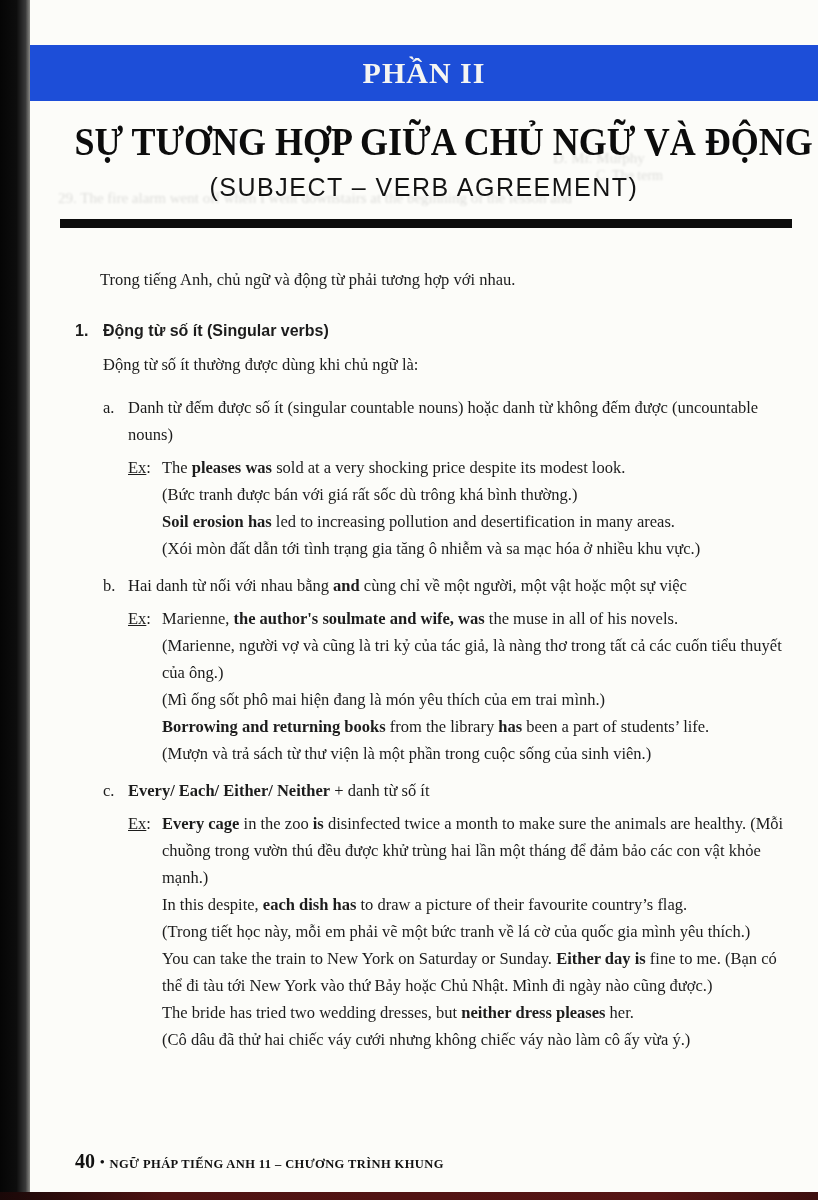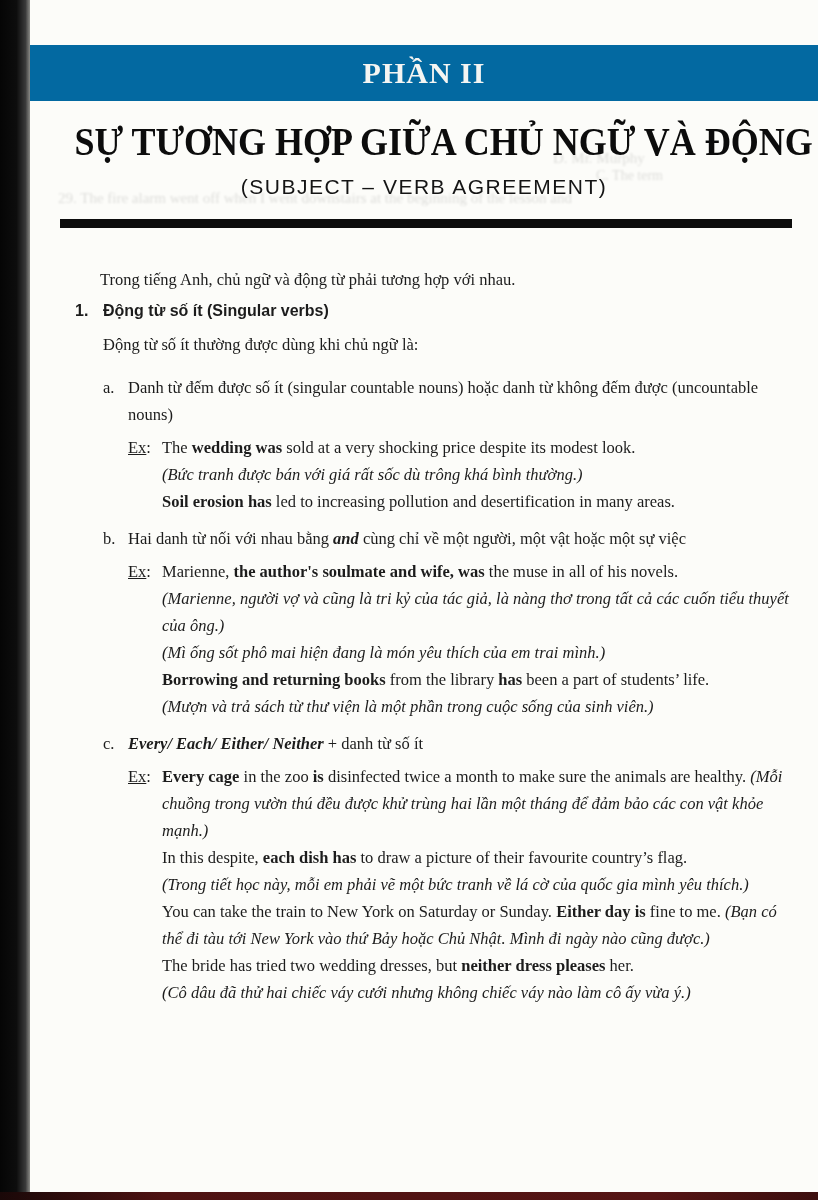--- a/index.html
+++ b/index.html
@@ -18,68 +18,68 @@
     background:linear-gradient(90deg,#050505 0%,#0d0d0d 55%,#3a3a3a 85%,#8a8a86 100%);
   }
   
   .bottom-edge{
     position:absolute;left:0;right:0;bottom:0;height:8px;
     background:linear-gradient(90deg,#1a0808,#4e1212 20%,#551414 80%,#3c0e0e);
   }
   
   .part-band{
     margin:45px 0 0 30px;height:56px;
-    background:#0369a1;
+    background:#1d4ed8;
     display:flex;align-items:center;justify-content:center;
   }
   .part-band .part-label{
     color:#f5f5f2;font-size:30px;font-weight:bold;letter-spacing:1px;
     font-family:"Liberation Serif",serif;
   }
   .head{margin-left:30px;text-align:center;position:relative;}
   .title{
     margin:16px 0 0 0;padding:0;
     font-size:40px;line-height:50px;font-weight:900;color:#0c0c0c;
     font-family:"Liberation Serif",serif;
   }
   .title .title-text{display:inline-block;transform:scaleX(.9);transform-origin:50% 50%;white-space:nowrap;}
   .subtitle{
     font-family:"Liberation Sans",sans-serif;
-    font-size:21px;line-height:36px;font-weight:400;letter-spacing:1.5px;color:#141414;
+    font-size:25px;line-height:36px;font-weight:400;letter-spacing:1.5px;color:#141414;
     margin-top:2px;
   }
   .title-rule{
     margin:14px 26px 0 30px;height:9px;background:#0d0d0d;
   }
   
   .ghost-layer{position:absolute;left:0;top:0;right:0;height:260px;pointer-events:none;}
   .ghost-line{
     position:absolute;color:#000;opacity:.13;filter:blur(1.2px);
     font-family:"Liberation Serif",serif;white-space:nowrap;
   }
   
   .body{
     margin:38px 22px 0 75px;
     font-size:16.5px;line-height:27px;
   }
   .para{position:relative;margin:0;}
   .lbl{position:absolute;top:0;}
-  .intro{padding-left:25px;margin-bottom:4px;}
+  .intro{padding-left:25px;margin-bottom:24px;}
   .h1{padding-left:28px;margin-bottom:7px;
       font-family:"Liberation Sans",sans-serif;font-size:16px;font-weight:700;}
   .h1 .lbl{left:0;}
   .sub{padding-left:28px;margin-bottom:16px;}
   .item{padding-left:53px;margin-bottom:6px;}
   .item .lbl{left:28px;}
   .gap{margin-top:10px;}
   .ex{padding-left:87px;}
   .ex .lbl{left:53px;}
   .excont{padding-left:87px;}
   .b{font-weight:700;}
-  .i{font-style:italic;text-align:right;}
+  .i{text-align:right;}
   .u{text-decoration:underline;}
   
   .footer{
     position:absolute;left:75px;top:1150px;
     font-family:"Liberation Serif",serif;color:#111;
   }
   .pnum{font-size:20px;font-weight:700;}
   .fsep{font-size:13px;font-weight:700;padding:0 5px;position:relative;top:-2px;}
   .ftext{font-size:12.5px;font-weight:700;letter-spacing:.4px;}
 </style>
@@ -104,34 +104,38 @@
     <h1 class="title"><span class="title-text">SỰ TƯƠNG HỢP GIỮA CHỦ NGỮ VÀ ĐỘNG TỪ</span></h1>
     <div class="subtitle">(SUBJECT – VERB AGREEMENT)</div>
     <div class="title-rule"></div>
   </div>
 
   <div class="body" id="page-body">
       <div class="para intro"><span>Trong tiếng Anh, chủ ngữ và động từ phải tương hợp với nhau.</span></div>
       <div class="para h1"><span class="lbl"><span class="b">1.</span></span><span class="b">Động từ số ít (Singular verbs)</span></div>
       <div class="para sub"><span>Động từ số ít thường được dùng khi chủ ngữ là:</span></div>
       <div class="para item"><span class="lbl"><span>a.</span></span><span>Danh từ đếm được số ít (singular countable nouns) hoặc danh từ không đếm được (uncountable nouns)</span></div>
-      <div class="para ex"><span class="lbl"><span class="u">Ex</span><span>:</span></span><span>The </span><span class="b">wedding was</span><span> sold at a very shocking price despite its modest look.</span></div>
+      <div class="para ex"><span class="lbl"><span class="u">Ex</span><span>:</span></span><span>The </span><span class="b">pleases was</span><span> sold at a very shocking price despite its modest look.</span></div>
       <div class="para excont"><span class="i">(Bức tranh được bán với giá rất sốc dù trông khá bình thường.)</span></div>
       <div class="para excont"><span class="b">Soil erosion has</span><span> led to increasing pollution and desertification in many areas.</span></div>
+      <div class="para excont"><span class="i">(Xói mòn đất dẫn tới tình trạng gia tăng ô nhiễm và sa mạc hóa ở nhiều khu vực.)</span></div>
       <div class="para item gap"><span class="lbl"><span>b.</span></span><span>Hai danh từ nối với nhau bằng </span><span class="b i">and</span><span> cùng chỉ về một người, một vật hoặc một sự việc</span></div>
       <div class="para ex"><span class="lbl"><span class="u">Ex</span><span>:</span></span><span>Marienne, </span><span class="b">the author's soulmate and wife, was</span><span> the muse in all of his novels.</span></div>
       <div class="para excont"><span class="i">(Marienne, người vợ và cũng là tri kỷ của tác giả, là nàng thơ trong tất cả các cuốn tiểu thuyết của ông.)</span></div>
       <div class="para excont"><span class="i">(Mì ống sốt phô mai hiện đang là món yêu thích của em trai mình.)</span></div>
       <div class="para excont"><span class="b">Borrowing and returning books</span><span> from the library </span><span class="b">has</span><span> been a part of students’ life.</span></div>
       <div class="para excont"><span class="i">(Mượn và trả sách từ thư viện là một phần trong cuộc sống của sinh viên.)</span></div>
       <div class="para item gap"><span class="lbl"><span>c.</span></span><span class="b i">Every/ Each/ Either/ Neither</span><span> + danh từ số ít</span></div>
       <div class="para ex"><span class="lbl"><span class="u">Ex</span><span>:</span></span><span class="b">Every cage</span><span> in the zoo </span><span class="b">is</span><span> disinfected twice a month to make sure the animals are healthy. </span><span class="i">(Mỗi chuồng trong vườn thú đều được khử trùng hai lần một tháng để đảm bảo các con vật khỏe mạnh.)</span></div>
       <div class="para excont"><span>In this despite, </span><span class="b">each dish has</span><span> to draw a picture of their favourite country’s flag.</span></div>
       <div class="para excont"><span class="i">(Trong tiết học này, mỗi em phải vẽ một bức tranh về lá cờ của quốc gia mình yêu thích.)</span></div>
       <div class="para excont"><span>You can take the train to New York on Saturday or Sunday. </span><span class="b">Either day is</span><span> fine to me. </span><span class="i">(Bạn có thể đi tàu tới New York vào thứ Bảy hoặc Chủ Nhật. Mình đi ngày nào cũng được.)</span></div>
       <div class="para excont"><span>The bride has tried two wedding dresses, but </span><span class="b">neither dress pleases</span><span> her.</span></div>
       <div class="para excont"><span class="i">(Cô dâu đã thử hai chiếc váy cưới nhưng không chiếc váy nào làm cô ấy vừa ý.)</span></div>
     </div>
 
+  <div class="footer">
+    <span class="pnum">40</span><span class="fsep">•</span><span class="ftext">NGỮ PHÁP TIẾNG ANH 11 – CHƯƠNG TRÌNH KHUNG</span>
+  </div>
 
   <div class="bottom-edge"></div>
 
 </div>
 
 </body></html>

